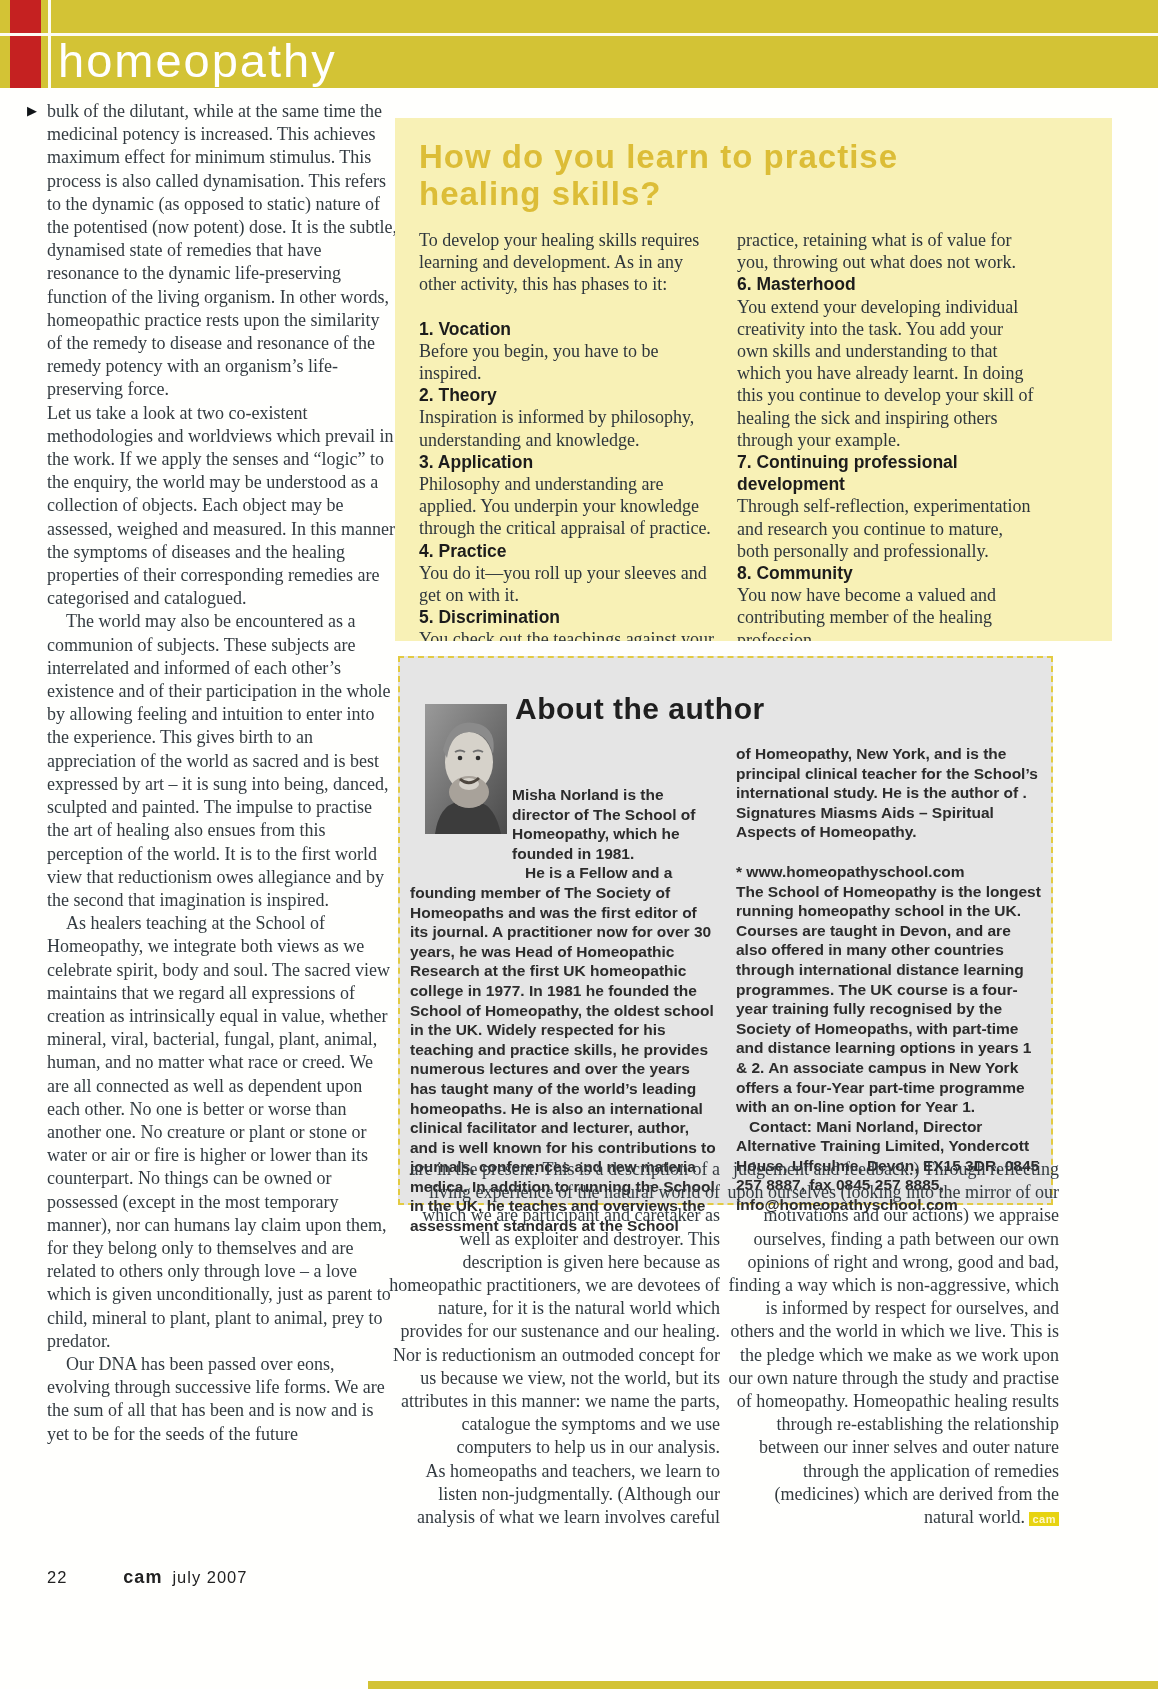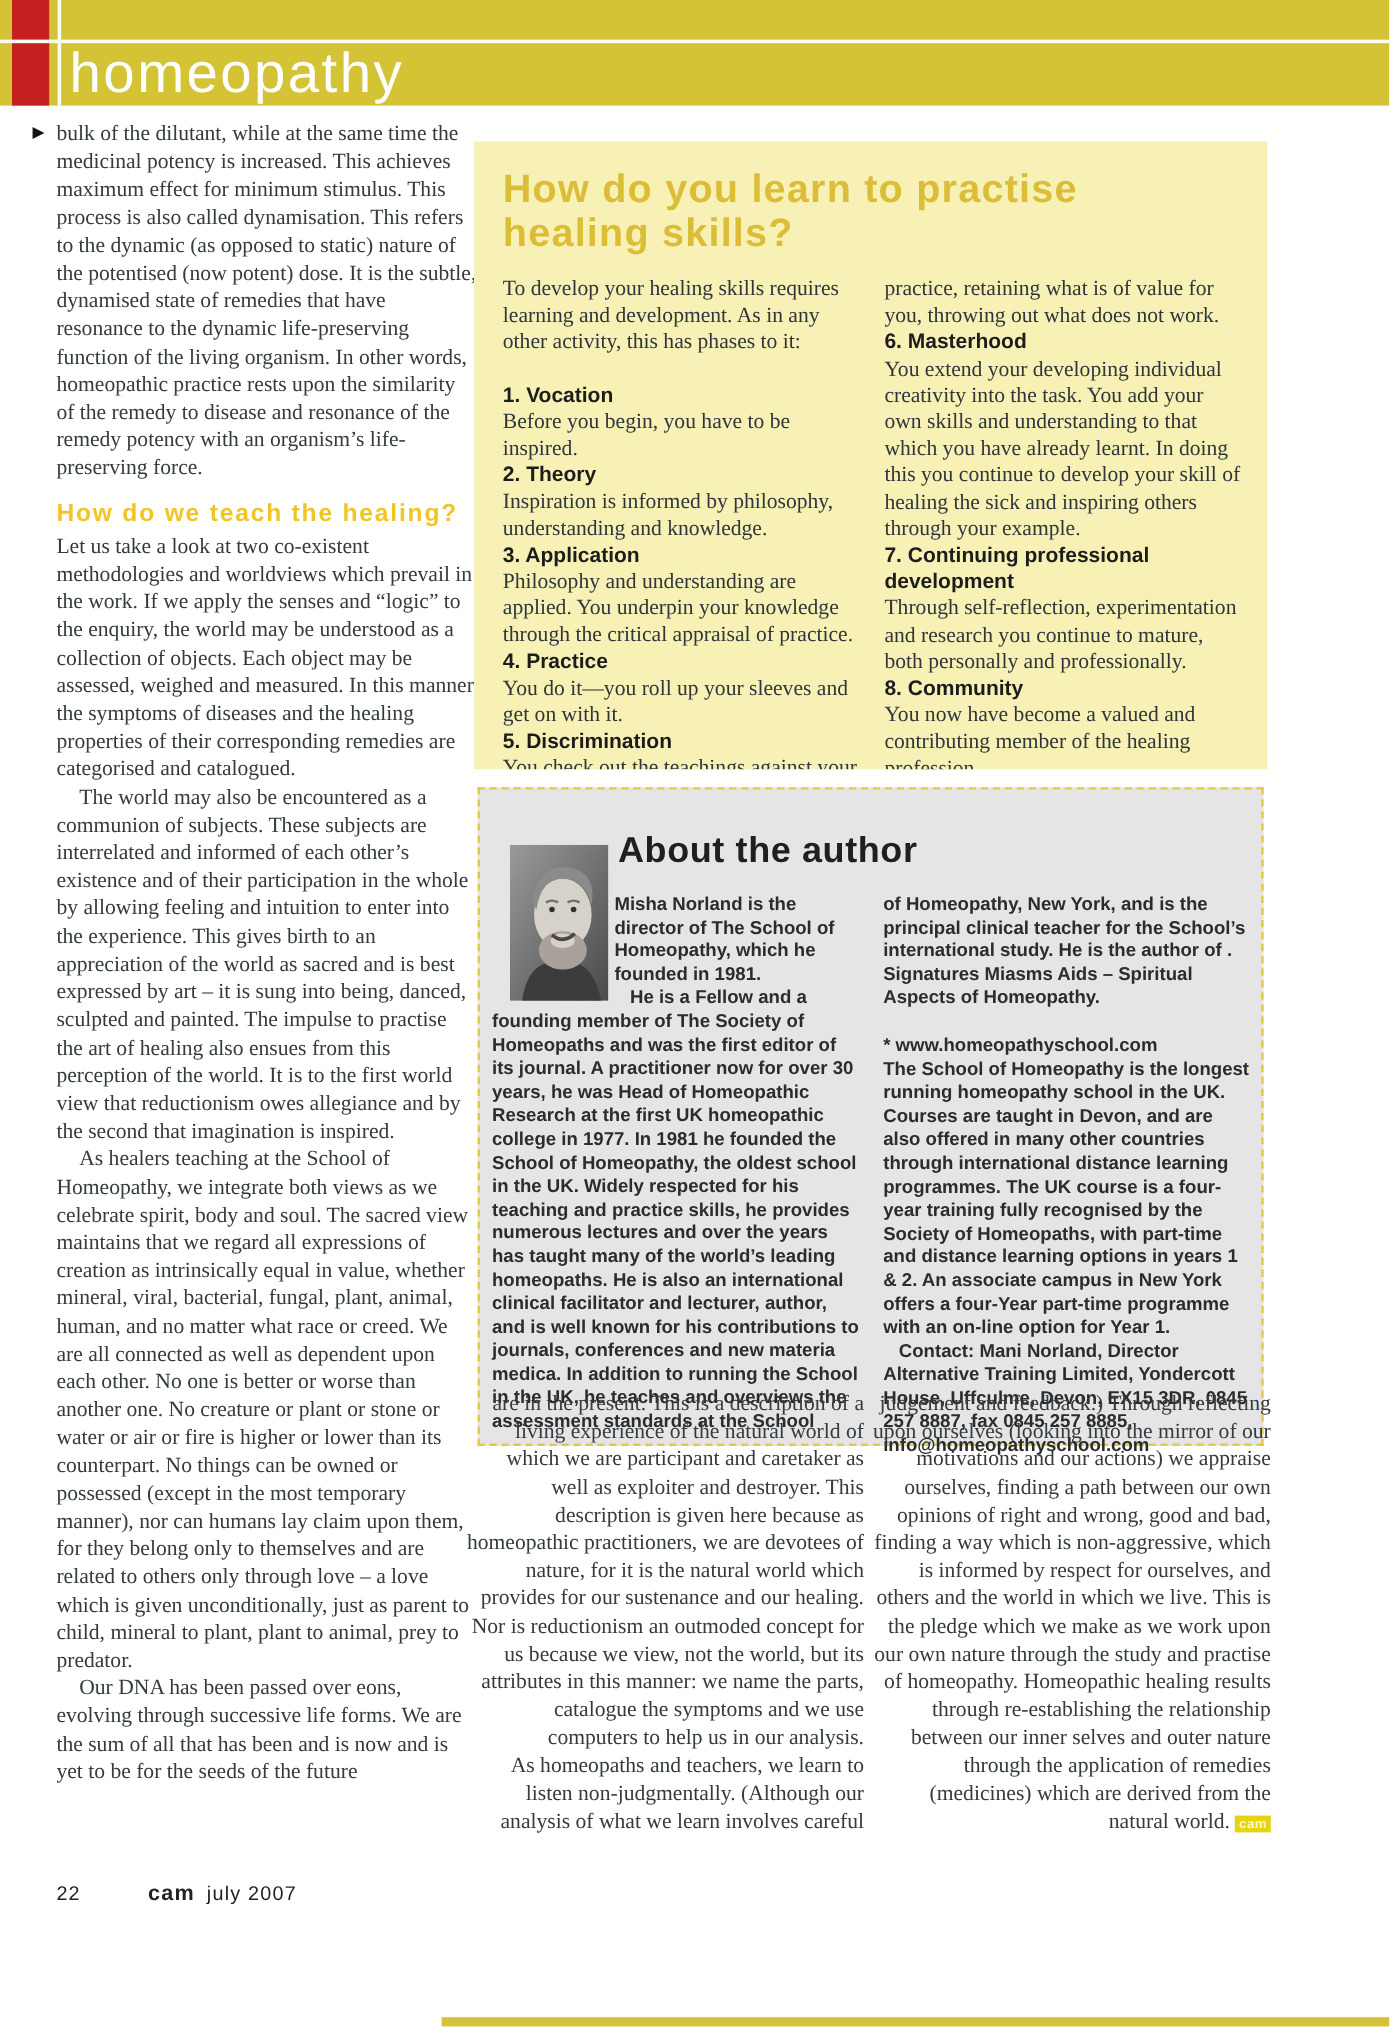--- a/index.html
+++ b/index.html
@@ -28,21 +28,21 @@
   }
   .main-col p { margin:0; }
   .main-col p.ind { text-indent:19px; }
   .gold-heading {
     margin:14px 0 5px 0; font-family:"Liberation Sans", sans-serif; font-weight:700;
     font-size:20.5px; letter-spacing:1.5px; color:#f2c527;
   }
 
   
   .skills-box {
-    position:absolute; left:395px; top:118px; width:661px; height:523px;
+    position:absolute; left:395px; top:118px; width:717px; height:523px;
     box-sizing:border-box; background:#f8f1b6; padding:14px 18px 0 24px; overflow:hidden;
   }
   .skills-title {
     margin:6px 0 17px 0; width:610px;
     font-family:"Liberation Sans", sans-serif; font-weight:700;
     font-size:33px; line-height:37px; letter-spacing:1px; color:#dcbd37;
   }
   .skills-cols { display:flex; gap:18px; }
   .skills-col  { width:300px; font-size:18px; line-height:22.2px; color:#2e363c; }
   .skills-intro { margin:0 0 22px 0; }
@@ -63,21 +63,21 @@
     position:absolute; left:115px; top:34px; margin:0;
     font-family:"Liberation Sans", sans-serif; font-weight:700;
     font-size:30px; color:#1f1f1f; letter-spacing:0.5px;
   }
   .about-col {
     position:absolute; top:86px; width:306px;
     font-family:"Liberation Sans", sans-serif; font-weight:700;
     font-size:15.5px; line-height:19.6px; color:#2c2c2c;
   }
   .about-col p { margin:0; }
-  .about-col1 { left:10px; }
+  .about-col1 { left:10px;margin-top:41px; }
   .about-col2 { left:336px; }
   .photo-spacer { float:left; width:102px; height:95px; }
   .about-col .ind { text-indent:13px; }
   .about-col .gap-top { margin-top:20px; }
 
   
   .bottom-col { position:absolute; top:1158px; font-size:18px; line-height:23.2px; color:#333b41;text-align:right; }
   .bottom-left  { left:388px; width:332px; }
   .bottom-right { left:723px; width:336px; }
   .bottom-col p { margin:0; }
@@ -107,21 +107,20 @@
     <div class="red-tab"></div>
     <div class="mh-hline"></div>
     <div class="mh-vline"></div>
     <div class="masthead-title">homeopathy</div>
   </header>
 
   <div class="arrow">▶</div>
 
   <div class="main-col">
     <p>bulk of the dilutant, while at the same time the medicinal potency is increased. This achieves maximum effect for minimum stimulus. This process is also called dynamisation. This refers to the dynamic (as opposed to static) nature of the potentised (now potent) dose. It is the subtle, dynamised state of remedies that have resonance to the dynamic life-preserving function of the living organism. In other words, homeopathic practice rests upon the similarity of the remedy to disease and resonance of the remedy potency with an organism’s life-preserving force.</p>
-    <h2 class="gold-heading">How do we teach the healing?</h2>
     <p>Let us take a look at two co-existent methodologies and worldviews which prevail in the work. If we apply the senses and “logic” to the enquiry, the world may be understood as a collection of objects. Each object may be assessed, weighed and measured. In this manner the symptoms of diseases and the healing properties of their corresponding remedies are categorised and catalogued.</p>
     <p class="ind">The world may also be encountered as a communion of subjects. These subjects are interrelated and informed of each other’s existence and of their participation in the whole by allowing feeling and intuition to enter into the experience. This gives birth to an appreciation of the world as sacred and is best expressed by art – it is sung into being, danced, sculpted and painted. The impulse to practise the art of healing also ensues from this perception of the world. It is to the first world view that reductionism owes allegiance and by the second that imagination is inspired.</p>
     <p class="ind">As healers teaching at the School of Homeopathy, we integrate both views as we celebrate spirit, body and soul. The sacred view maintains that we regard all expressions of creation as intrinsically equal in value, whether mineral, viral, bacterial, fungal, plant, animal, human, and no matter what race or creed. We are all connected as well as dependent upon each other. No one is better or worse than another one. No creature or plant or stone or water or air or fire is higher or lower than its counterpart. No things can be owned or possessed (except in the most temporary manner), nor can humans lay claim upon them, for they belong only to themselves and are related to others only through love – a love which is given unconditionally, just as parent to child, mineral to plant, plant to animal, prey to predator.</p>
     <p class="ind">Our DNA has been passed over eons, evolving through successive life forms. We are the sum of all that has been and is now and is yet to be for the seeds of the future</p>
   </div>
 
   <section class="skills-box">
     <h1 class="skills-title">How do you learn to practise healing skills?</h1>
     <div class="skills-cols">
       <div class="skills-col">

